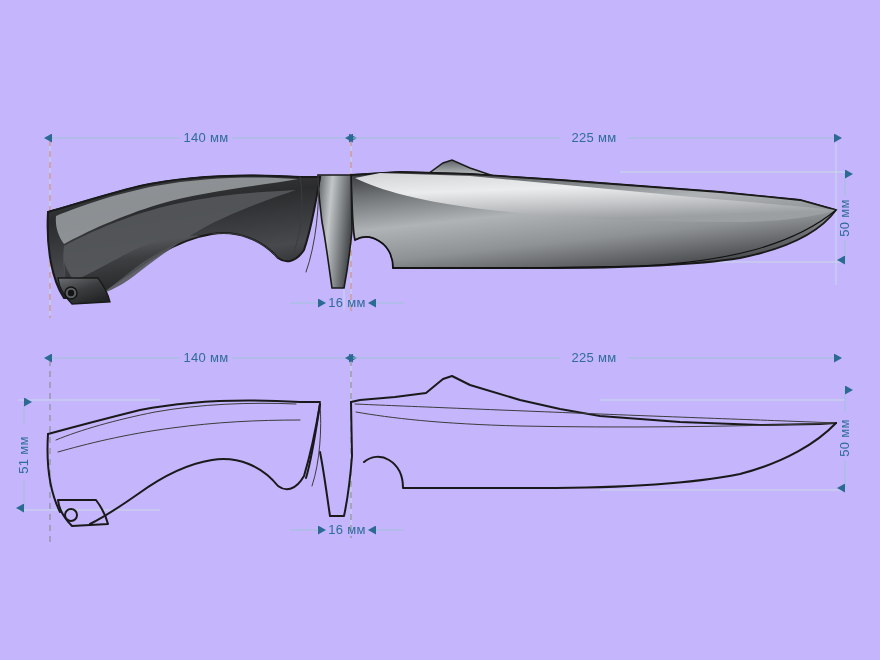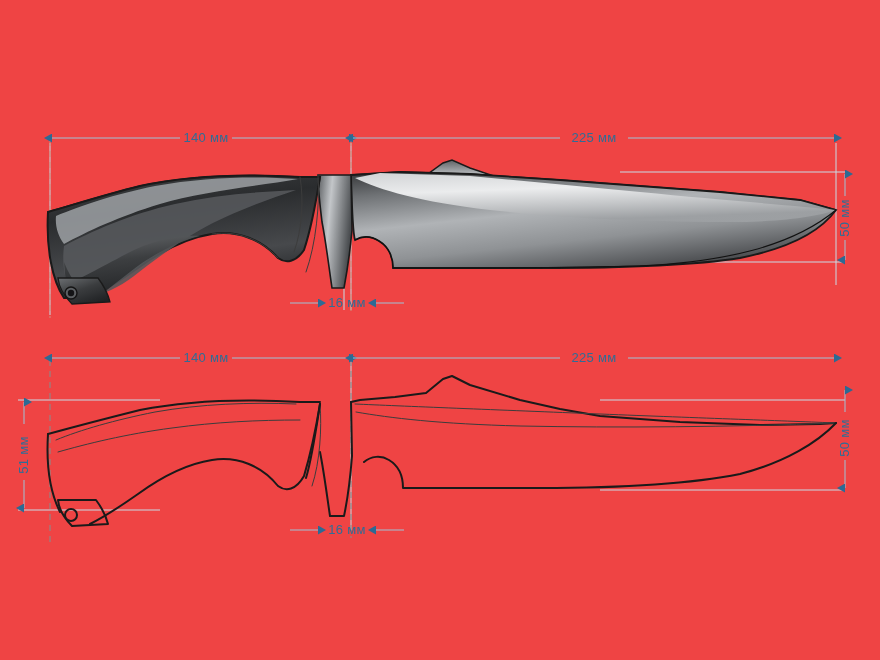--- a/index.html
+++ b/index.html
@@ -7,21 +7,21 @@
     padding: 0;
     background: #ffffff;
   }
   body {
     font-family: "Liberation Sans", sans-serif;
   }
   #canvas {
     position: relative;
     width: 880px;
     height: 660px;
-    background: #ef4444;
+    background: #c4b5fd;
     overflow: hidden;
   }
   #drawing {
     position: absolute;
     top: 0;
     left: 0;
     width: 880px;
     height: 660px;
   }
   .dim-text {

